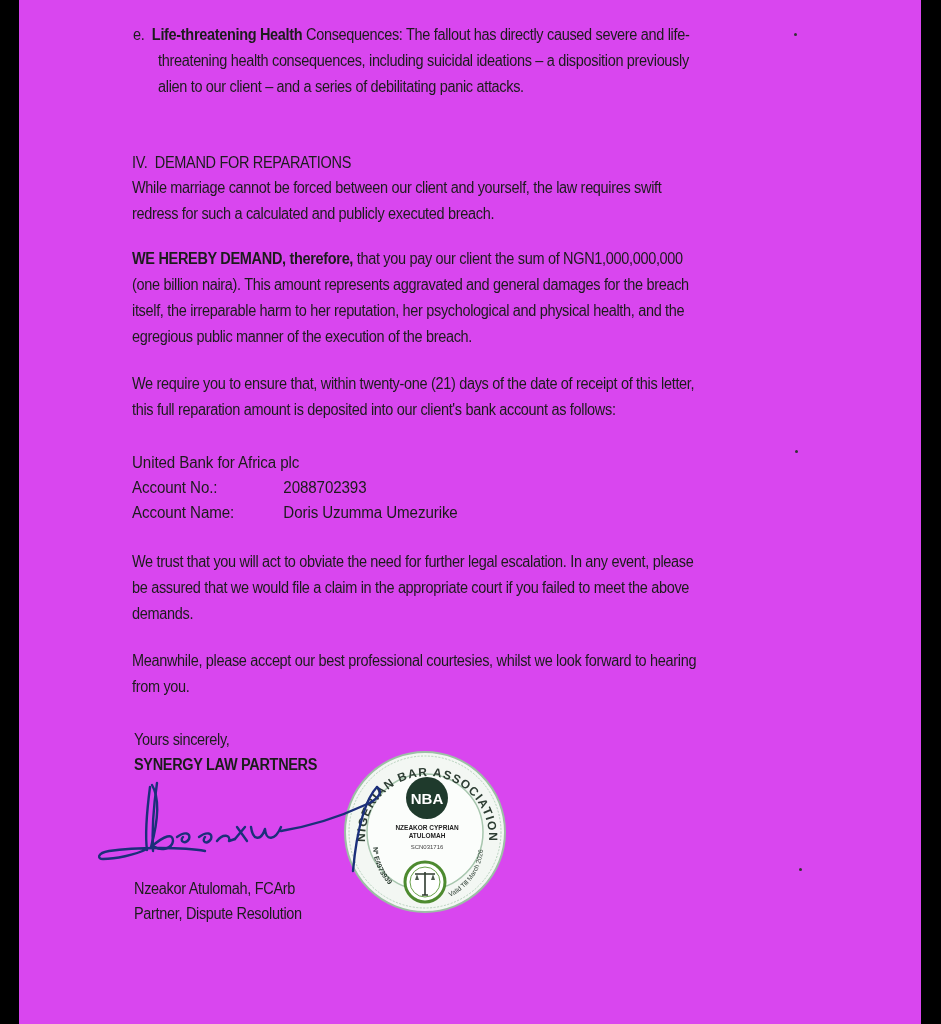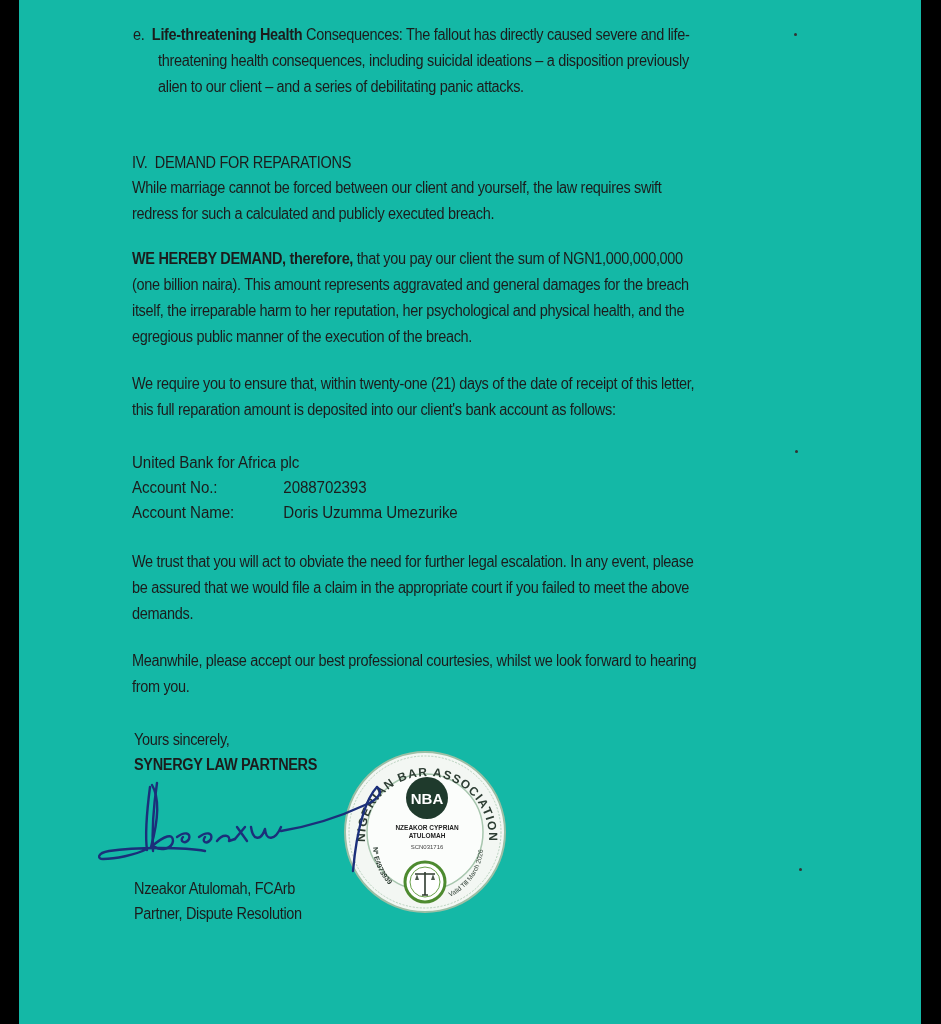--- a/index.html
+++ b/index.html
@@ -2,21 +2,21 @@
 <html><head>
   <meta charset="utf-8">
   <style>
     html, body { margin: 0; padding: 0; }
     body {
       width: 941px; height: 1024px; background: #000; position: relative; overflow: hidden;
       font-family: "Liberation Sans", sans-serif; color: #1c1c1c;
     }
     .page {
       position: absolute; left: 19px; top: 0; width: 902px; height: 1024px;
-      background: #14b8a6;
+      background: #d946ef;
     }
     .txt { position: absolute; font-size: 15.6px; line-height: 26px; letter-spacing: -0.35px; transform: scaleX(0.93); transform-origin: left top; white-space: nowrap; }
     .line { display: block; }
     .b { font-weight: bold; }
     .dot { position: absolute; width: 3px; height: 3px; background: #333; border-radius: 50%; }
     .sig { position: absolute; left: 95px; top: 775px; width: 300px; height: 100px; }
     .seal { position: absolute; left: 343px; top: 750px; width: 164px; height: 164px; }
   </style>
 </head>
 <body>

